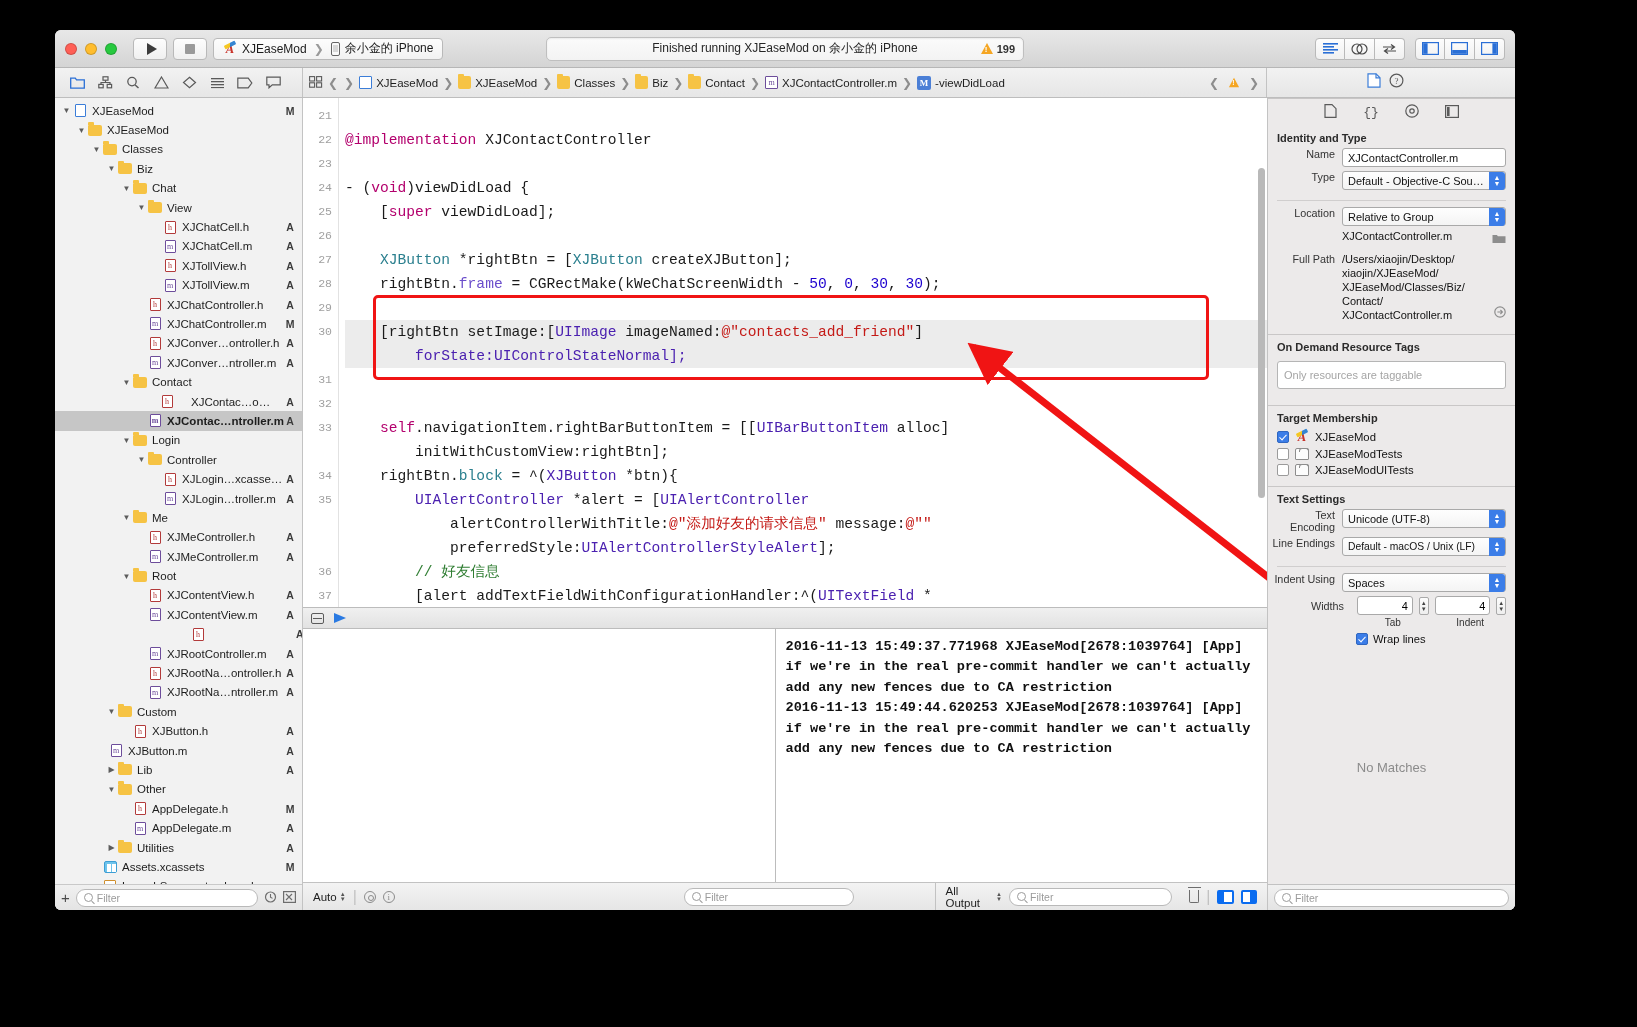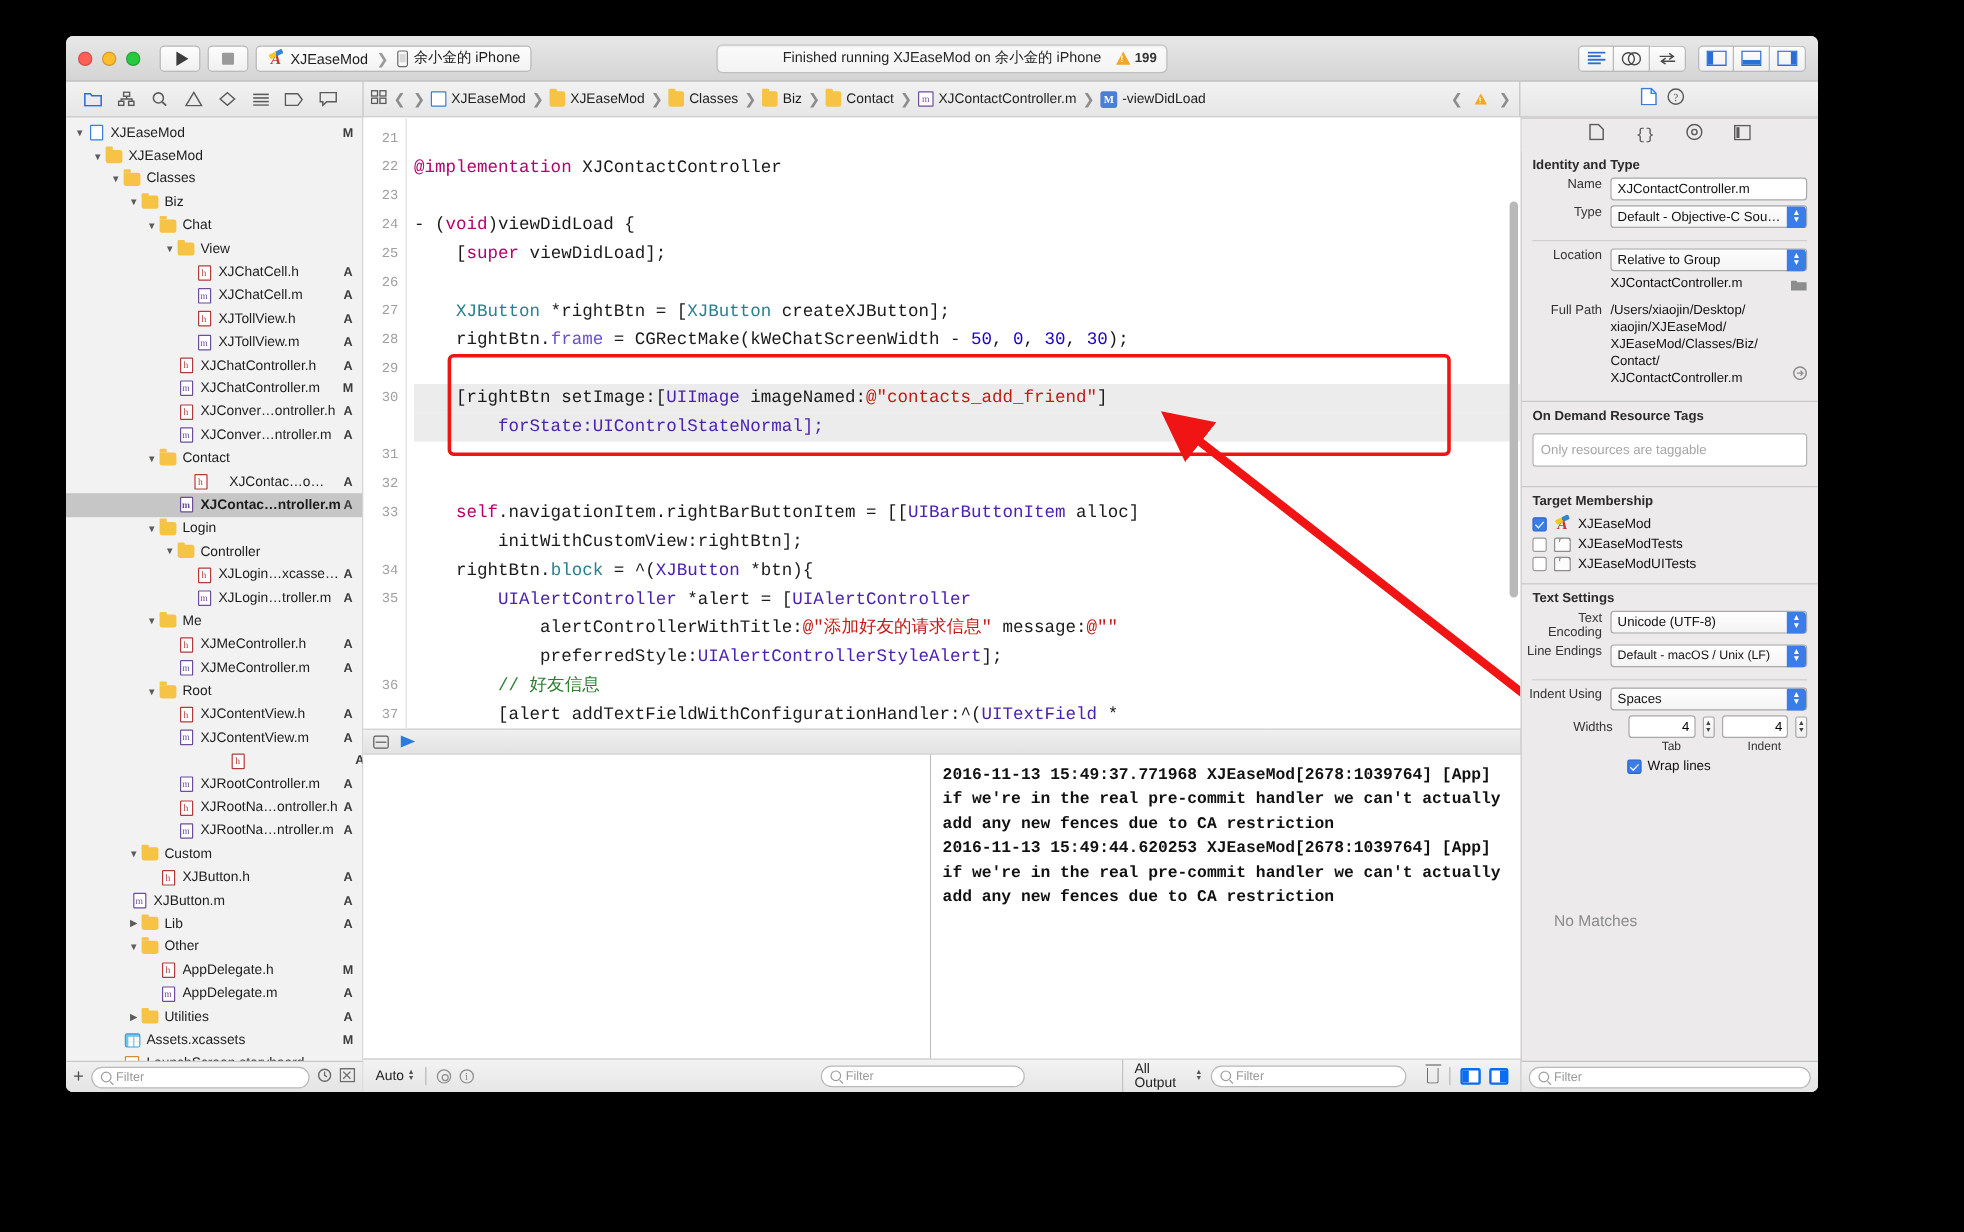--- a/index.html
+++ b/index.html
@@ -67,21 +67,21 @@
     transform: rotate(-26deg); opacity: .95; border-radius: 1px;
   }
   .phoneicon {
     width: 9px; height: 14px; border: 1.2px solid #666; border-radius: 2px;
     display: inline-block; position: relative; background: #fafafa;
   }
   .phoneicon::after{content:"";position:absolute;left:1px;top:2px;right:1px;bottom:3px;background:#d8d8d8;}
 
   .statusbox {
     position: absolute; left: 50%; transform: translateX(-50%);
-    width: 376px; height: 24px;
+    width: 478px; height: 24px;
     background: linear-gradient(#fbfbfb,#f3f3f3);
     border: .5px solid #bfbfbf; border-radius: 5px;
     display: flex; align-items: center; justify-content: center;
     font-size: 12px; color: #262626;
     box-shadow: inset 0 1px 2px rgba(0,0,0,.07);
   }
   .warnbadge {
     position: absolute; right: 8px; display: flex; align-items: center; gap: 4px;
     font-size: 11px; font-weight: bold; color: #333;
   }
@@ -214,21 +214,21 @@
   .bundleic{width:14px;height:12px;border:1.2px solid #8d8d8d;border-radius:2px 2px 1px 1px;background:#fcfcfc;position:relative;flex:0 0 14px;}
   .bundleic::before{content:"";position:absolute;top:-1px;left:3px;width:8px;height:3px;border:1.2px solid #8d8d8d;border-bottom:none;border-radius:3px 3px 0 0;background:#fcfcfc;}
   .widths-row{display:flex;align-items:center;gap:6px;padding:0 9px;}
   .numfield{width:64px;height:19px;background:#fff;border:.5px solid #a9a9a9;border-radius:3px;font-size:11px;text-align:right;padding:0 4px;display:flex;align-items:center;justify-content:flex-end;}
   .mini-step{display:inline-flex;flex-direction:column;align-items:center;justify-content:center;width:11px;height:18px;border:.5px solid #aaa;border-radius:2px;background:linear-gradient(#fdfdfd,#eee);font-size:6px;line-height:6px;color:#444;}
   .caplbl{font-size:10px;color:#333;text-align:center;}
   .wrapline{display:flex;align-items:center;gap:5px;padding:5px 9px;font-size:11.2px;color:#111;}
 
   .insp-filterbar { height:26px;border-top:1px solid #c2c2c2;background:linear-gradient(#f0f0f0,#e4e4e4);display:flex;align-items:center;padding:0 6px;}
   .insp-bottom-icons{height:28px;border-top:1px solid #c7c5c5;background:#eceaea;display:flex;align-items:center;justify-content:center;gap:26px;}
-  .nomatches{flex:1;background:#eceaea;display:flex;align-items:center;font-size:13px;color:#8b8b8b;margin-left:27px;}
+  .nomatches{flex:1;background:#eceaea;display:flex;align-items:center;justify-content:center;font-size:13px;color:#8b8b8b;}
 </style>
 </head>
 <body>
 
 <div class="window">
 
   <div class="titlebar">
     <div class="traffic">
       <div class="dot r"></div>
       <div class="dot y"></div>

